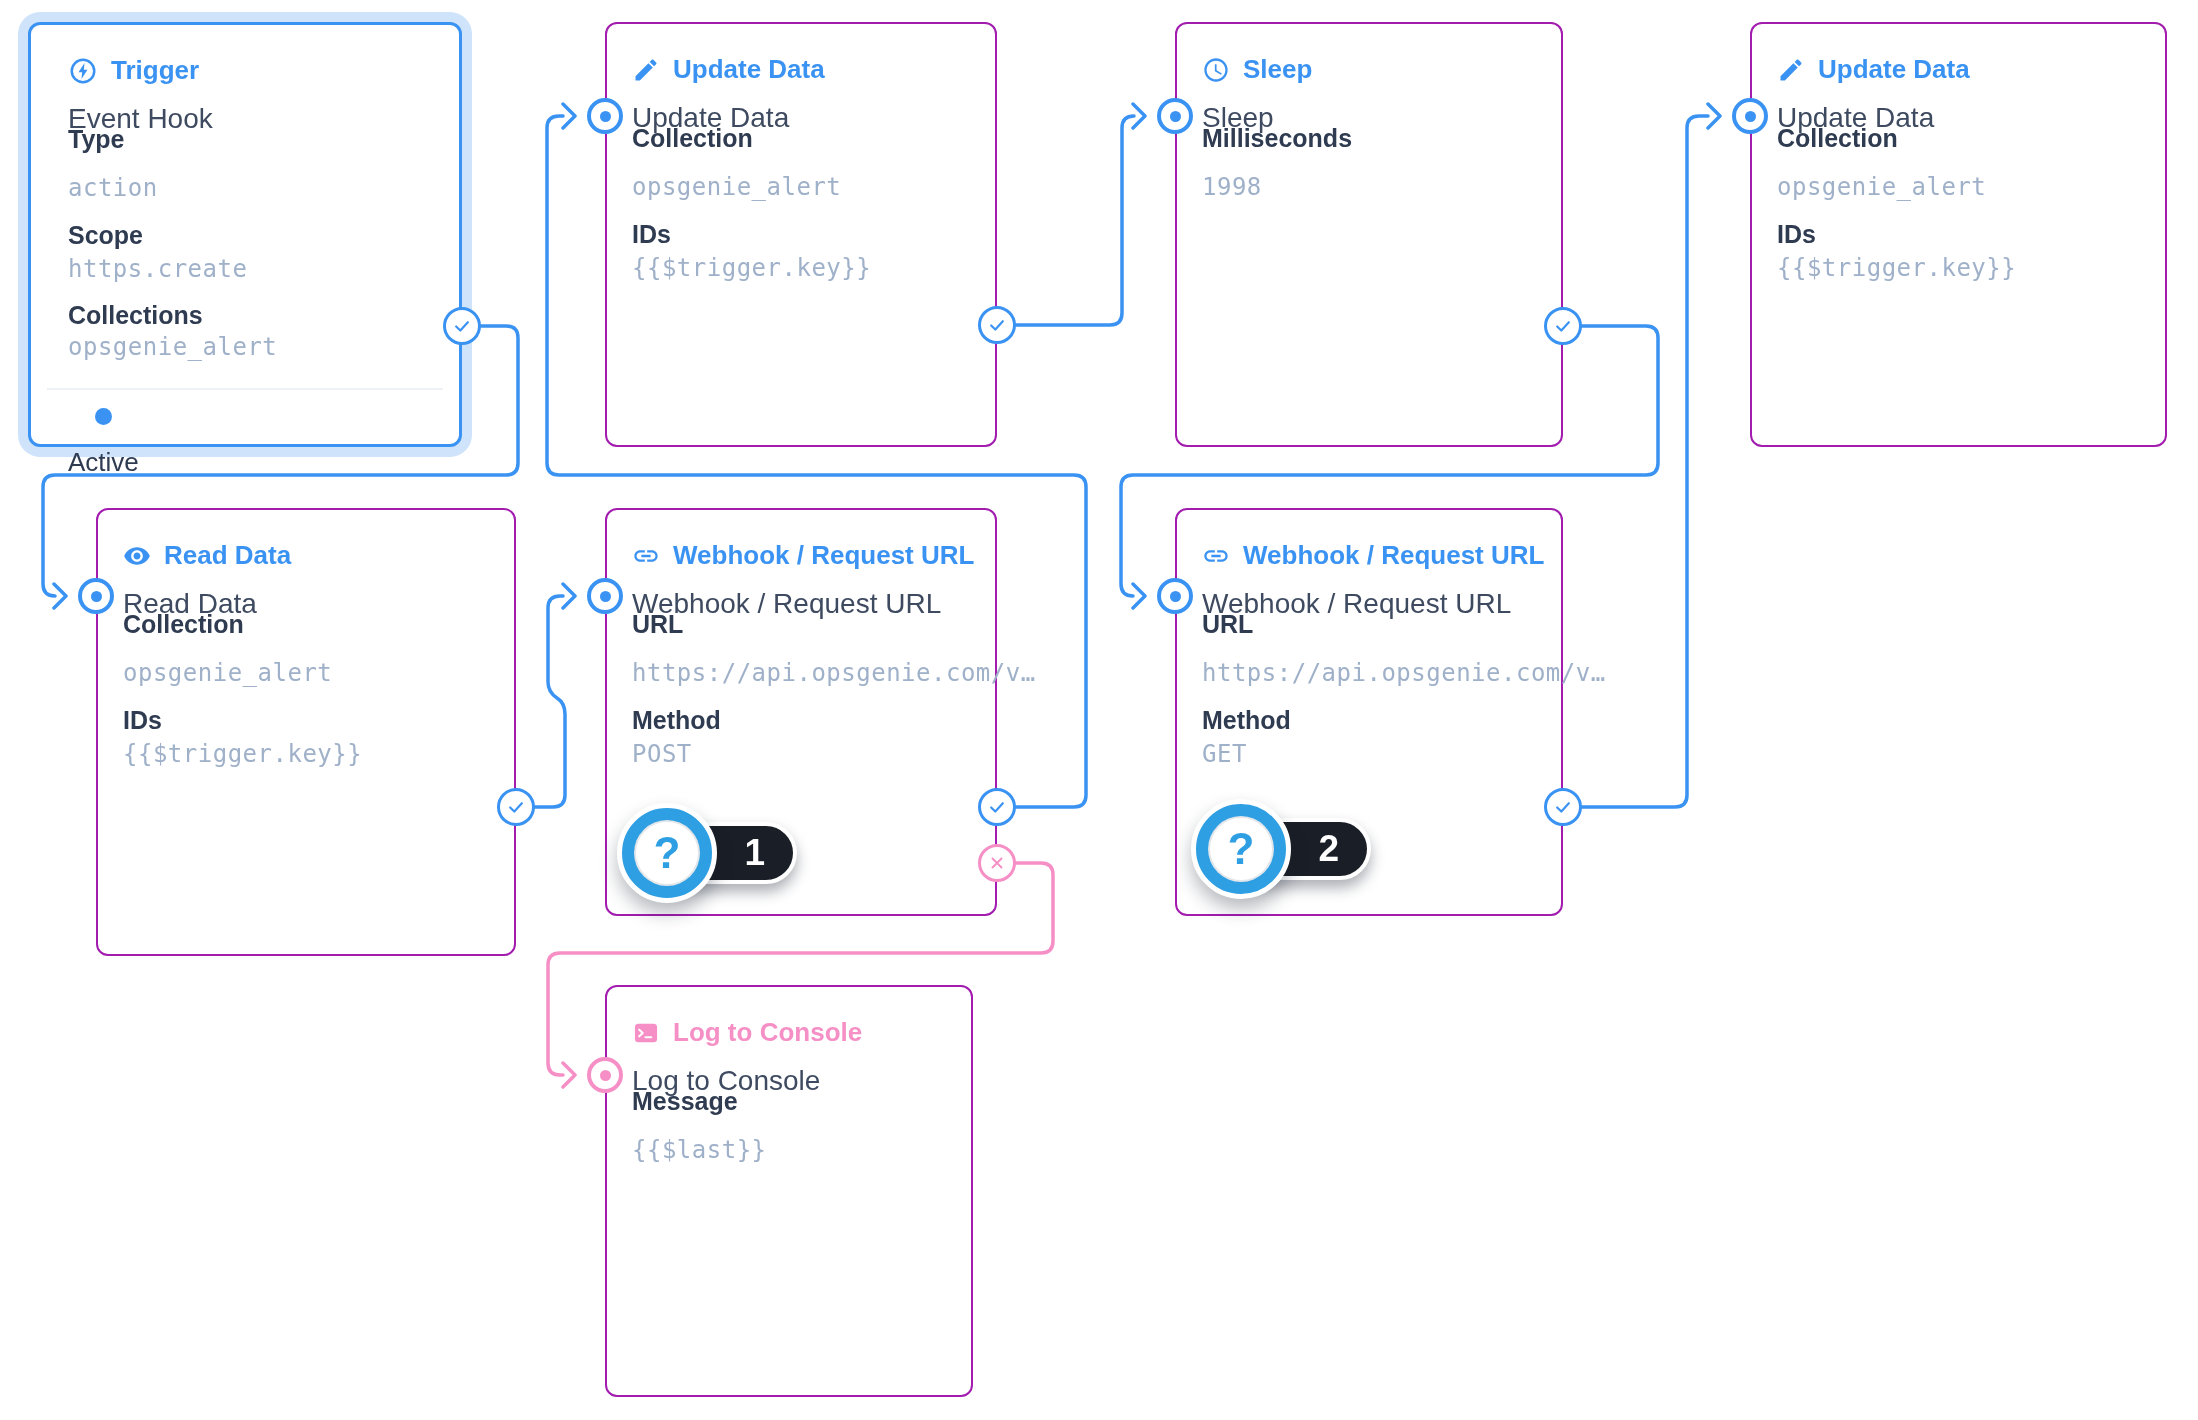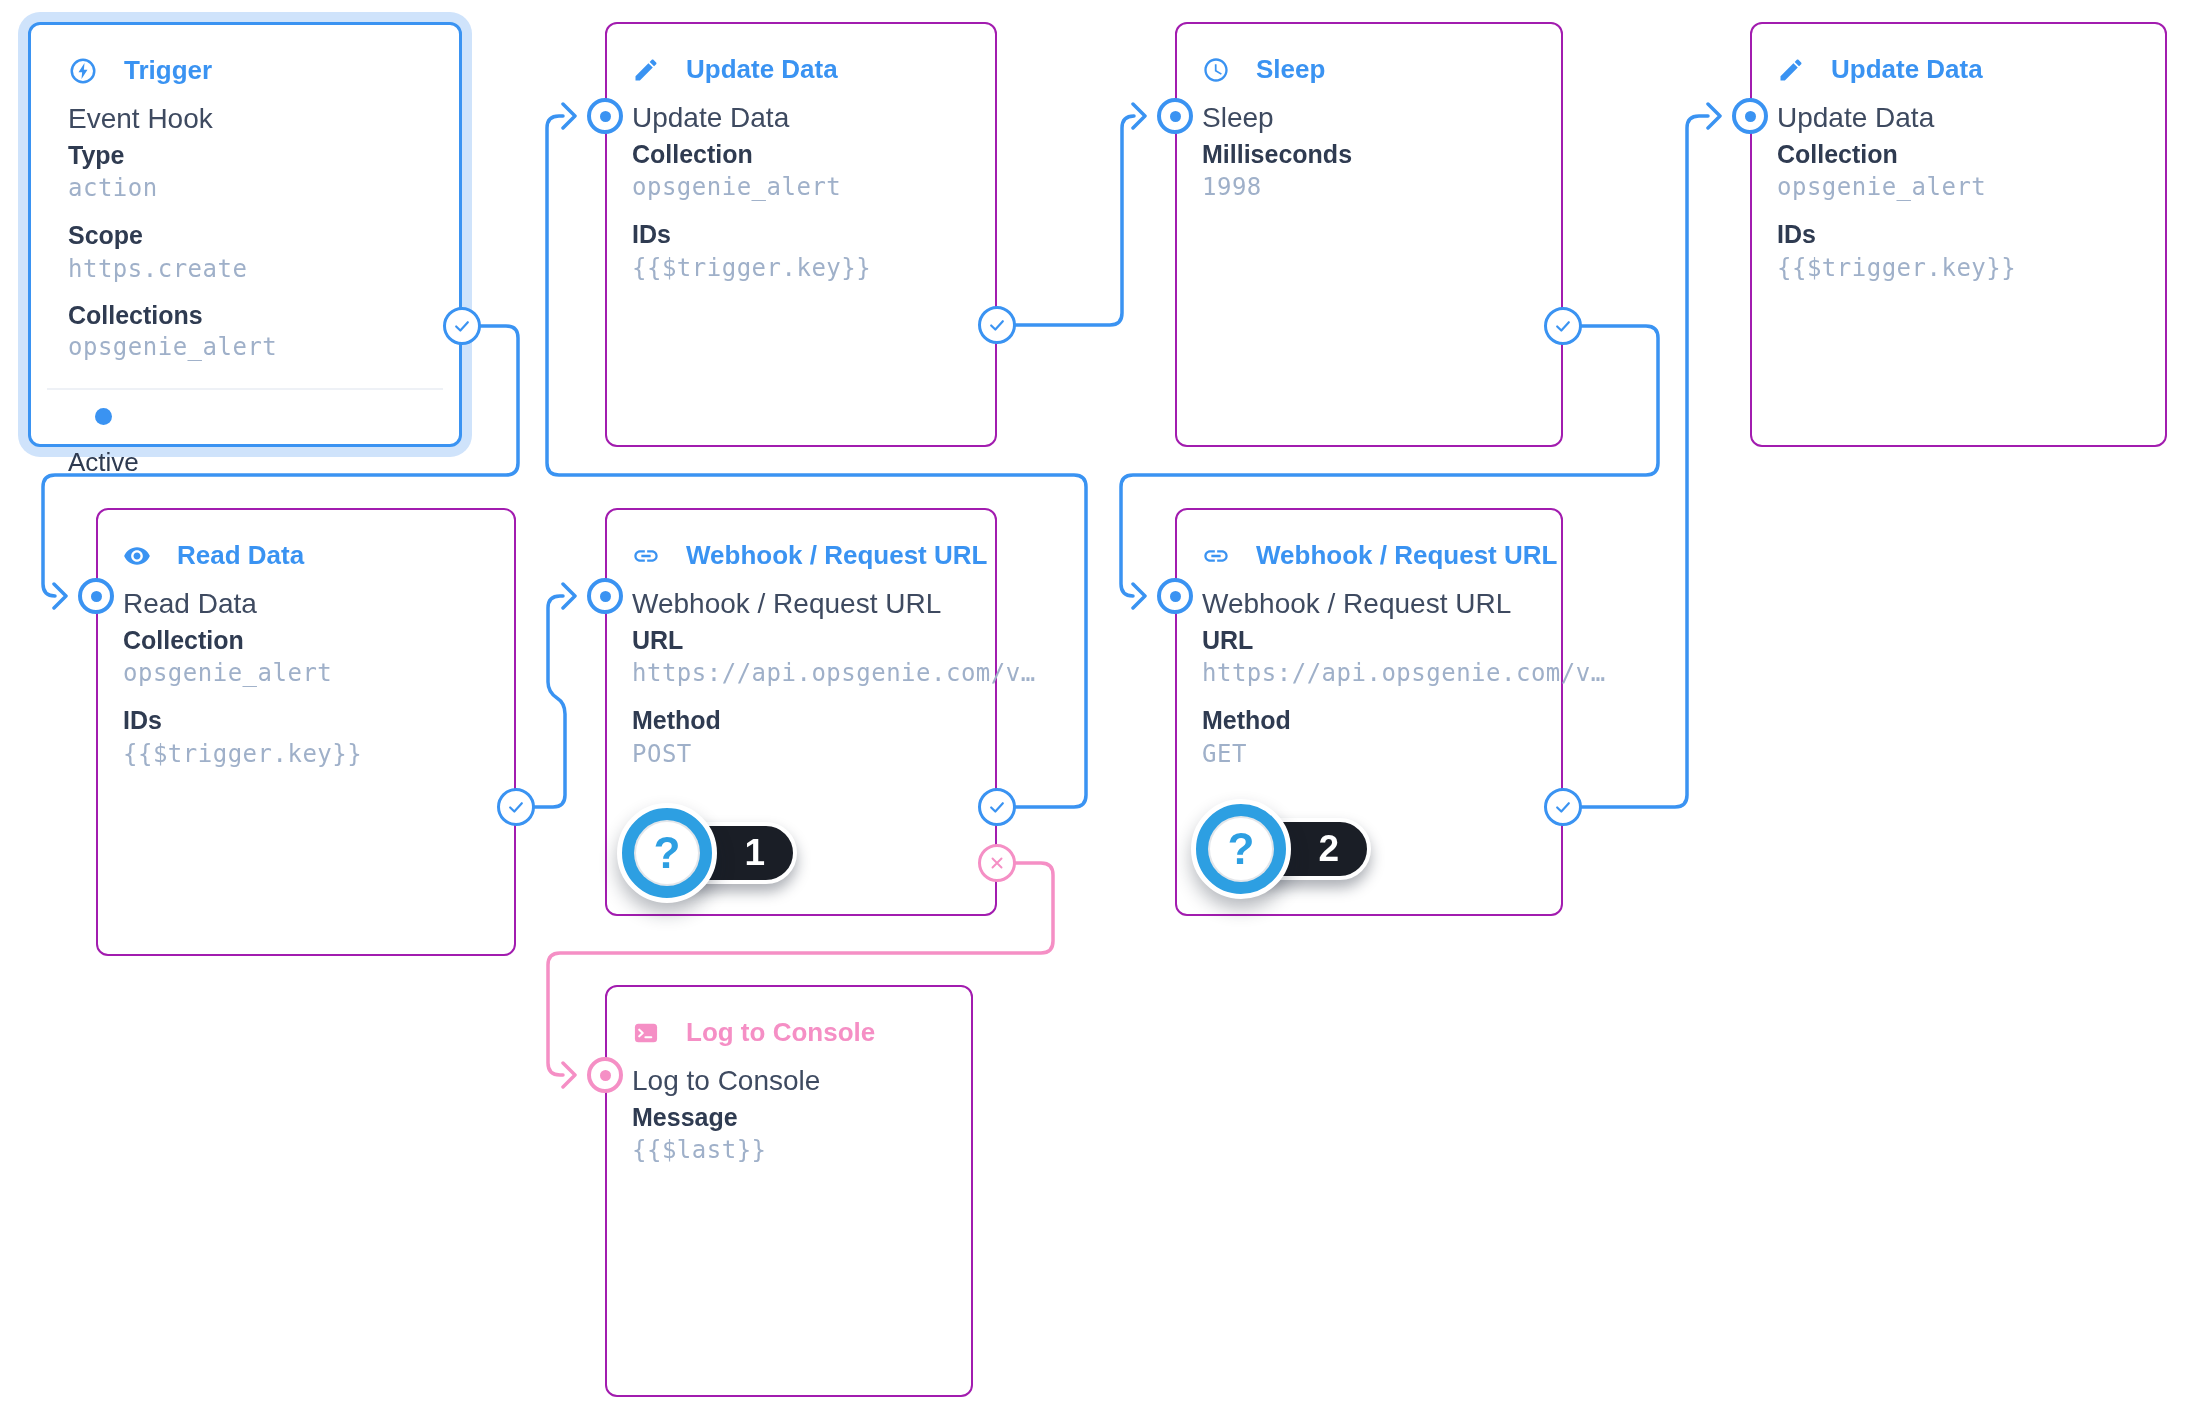--- a/index.html
+++ b/index.html
@@ -2,27 +2,27 @@
 <html><head>
 <meta charset="utf-8">
 <style>
   html,body{margin:0;padding:0;background:#ffffff;}
   #canvas{position:relative;width:2198px;height:1420px;background:#ffffff;overflow:hidden;
           font-family:"Liberation Sans",sans-serif;}
   svg.edges{position:absolute;left:0;top:0;z-index:1;}
   .card{position:absolute;background:#fff;border:2px solid #a21caf;border-radius:12px;
         box-sizing:border-box;z-index:2;--pad:25px;}
   .card.sel{border:3px solid #3a93f2;box-shadow:0 0 0 10px #cfe3fb;--pad:37px;}
-  .hdr{position:absolute;left:var(--pad);top:30px;display:flex;align-items:center;gap:26px;
+  .hdr{position:absolute;left:var(--pad);top:30px;display:flex;align-items:center;gap:13px;
        font-size:26px;font-weight:bold;color:#3a93f2;white-space:nowrap;}
   .hdr svg{flex:0 0 auto;}
   .pinkc .hdr{color:#f58fc5;}
   .row{position:absolute;left:var(--pad);white-space:nowrap;line-height:30px;}
   .rn{top:79px;font-size:28px;color:#3e4a60;}
-  .rl1{top:115px}.rv1{top:148px}.rl2{top:195px}.rv2{top:229px}.rl3{top:275px}.rv3{top:307px}
+  .rl1{top:99px}.rv1{top:148px}.rl2{top:195px}.rv2{top:229px}.rl3{top:275px}.rv3{top:307px}
   .lbl{font-size:25px;font-weight:bold;color:#2f3b51;}
   .val{font-family:"DejaVu Sans Mono",monospace;font-size:24px;color:#9fb0c9;letter-spacing:.5px;}
   .sep{position:absolute;left:16px;right:16px;top:363px;height:2px;background:#eef1f6;}
   .act{position:absolute;left:var(--pad);top:383px;display:flex;align-items:center;gap:22px;
        font-size:26px;color:#2f3b51;line-height:30px;flex-direction:column;}
   .act i{width:17px;height:17px;border-radius:50%;background:#3a93f2;}
   .pout,.prej{position:absolute;width:38px;height:38px;margin:-19px 0 0 -19px;border-radius:50%;
        background:#fff;border:3px solid #3a93f2;box-sizing:border-box;display:flex;
        align-items:center;justify-content:center;z-index:5;}
   .prej{border-color:#f58fc5;}

